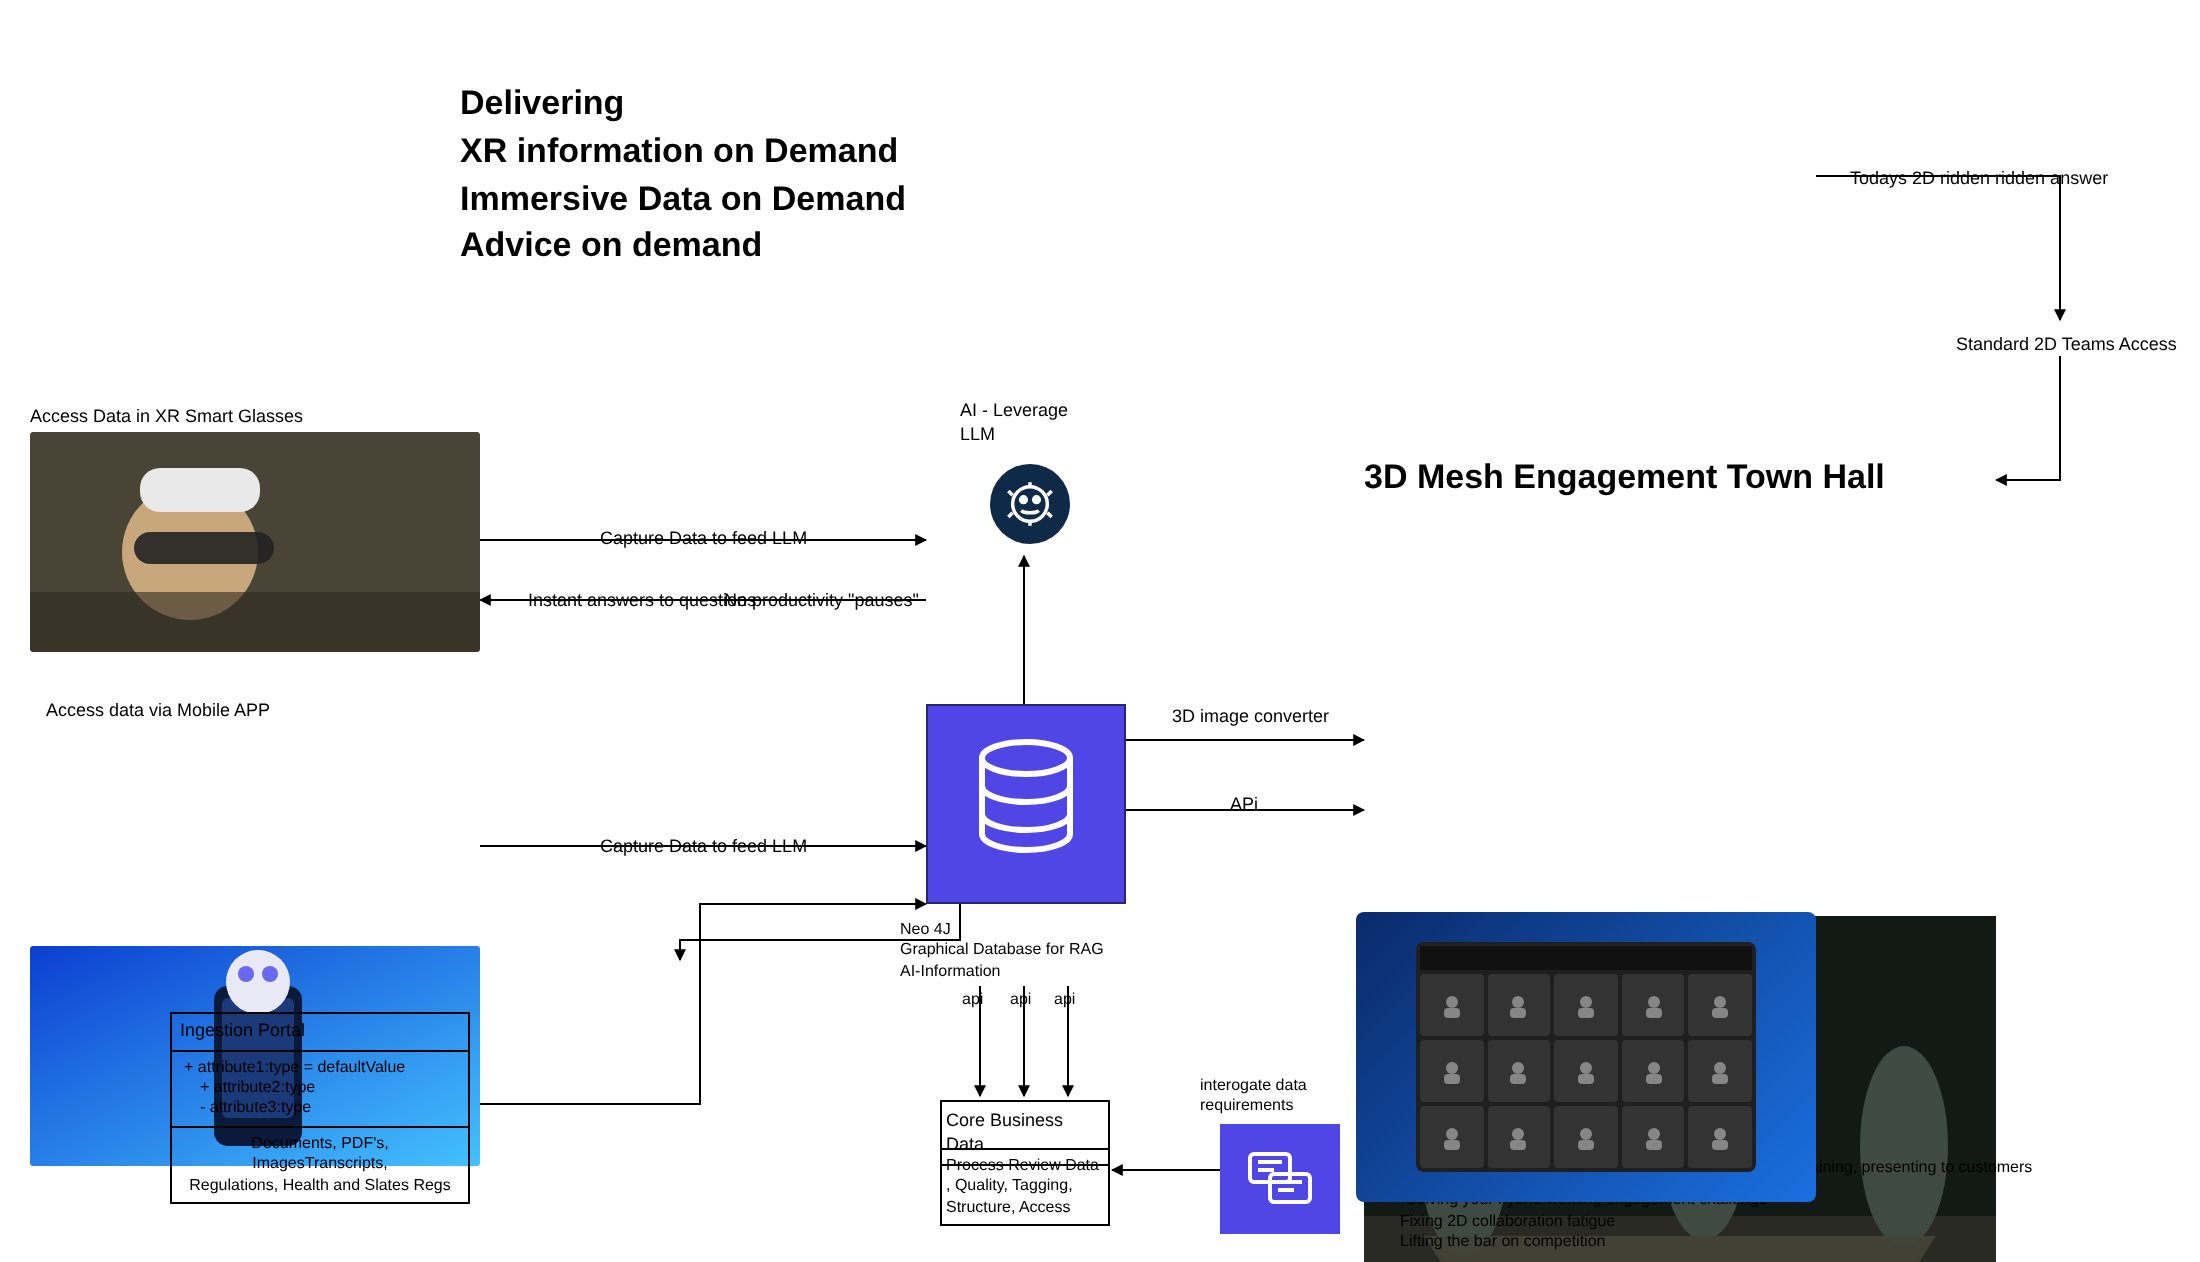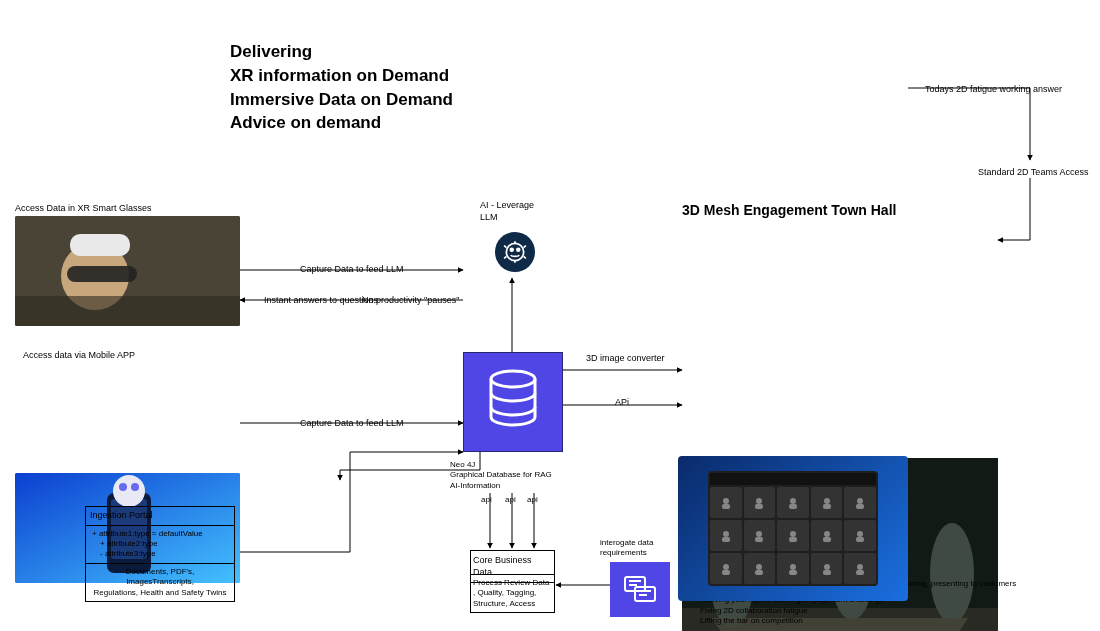--- a/index.html
+++ b/index.html
@@ -157,21 +157,21 @@
         <path d="M6 6h12M6 10h8"></path>
         <rect x="12" y="12" width="20" height="14" rx="2"></rect>
         <path d="M16 16h12M16 20h8"></path>
       </g>
     </svg>
 </div>
 
 <div class="abs small" style="left:586px;top:353px">3D image converter</div>
 <div class="abs small" style="left:615px;top:397px">APi</div>
 
-<div class="abs title" style="left:682px;top:202px;font-size:14px">3D Mesh Engagement  Town Hall</div>
+<div class="abs title" style="left:682px;top:229px;font-size:17px">3D Mesh Engagement  Town Hall</div>
 <div class="abs mesh-img" style="left:682px;top:238px">
   <svg width="316" height="224">
       <rect width="316" height="224" fill="#111a15"></rect>
       <rect x="0" y="150" width="316" height="74" fill="#2a2a24"></rect>
       <g fill="#3e4a42">
         <ellipse cx="50" cy="120" rx="22" ry="50"></ellipse>
         <ellipse cx="170" cy="110" rx="22" ry="52"></ellipse>
         <ellipse cx="270" cy="115" rx="22" ry="50"></ellipse>
       </g>
       <polygon points="30,160 286,160 260,200 56,200" fill="#444439" opacity="0.9"></polygon>
@@ -283,27 +283,27 @@
         </svg>
       </div>
     <div class="cell">
         <svg width="14" height="14">
           <circle cx="7" cy="5" r="3" fill="#aaa"></circle>
           <rect x="3" y="8" width="8" height="5" rx="2" fill="#aaa"></rect>
         </svg>
       </div>
   </div>
 </div>
-<div class="abs small" style="left:925px;top:84px;width:170px">Todays 2D fatigue working answer</div>
+<div class="abs small" style="left:925px;top:84px;width:170px">Todays 2D ridden ridden answer</div>
 <div class="abs small" style="left:978px;top:167px;width:120px">Standard 2D Teams Access</div>
 
 <div class="abs box ingest-box xsmall" style="left:85px;top:506px">
   <div class="ingest-head small">Ingestion Portal</div>
   <div class="ingest-mid">
     <div>+ attribute1:type = defaultValue</div>
     <div style="padding-left:8px">+ attribute2:type</div>
     <div style="padding-left:8px">- attribute3:type</div>
   </div>
   <div class="ingest-foot">
     <div>Documents, PDF's, ImagesTranscripts,</div>
-    <div>Regulations, Health and Safety Twins</div>
+    <div>Regulations, Health and Slates Regs</div>
   </div>
 </div>
 
 </body></html>

